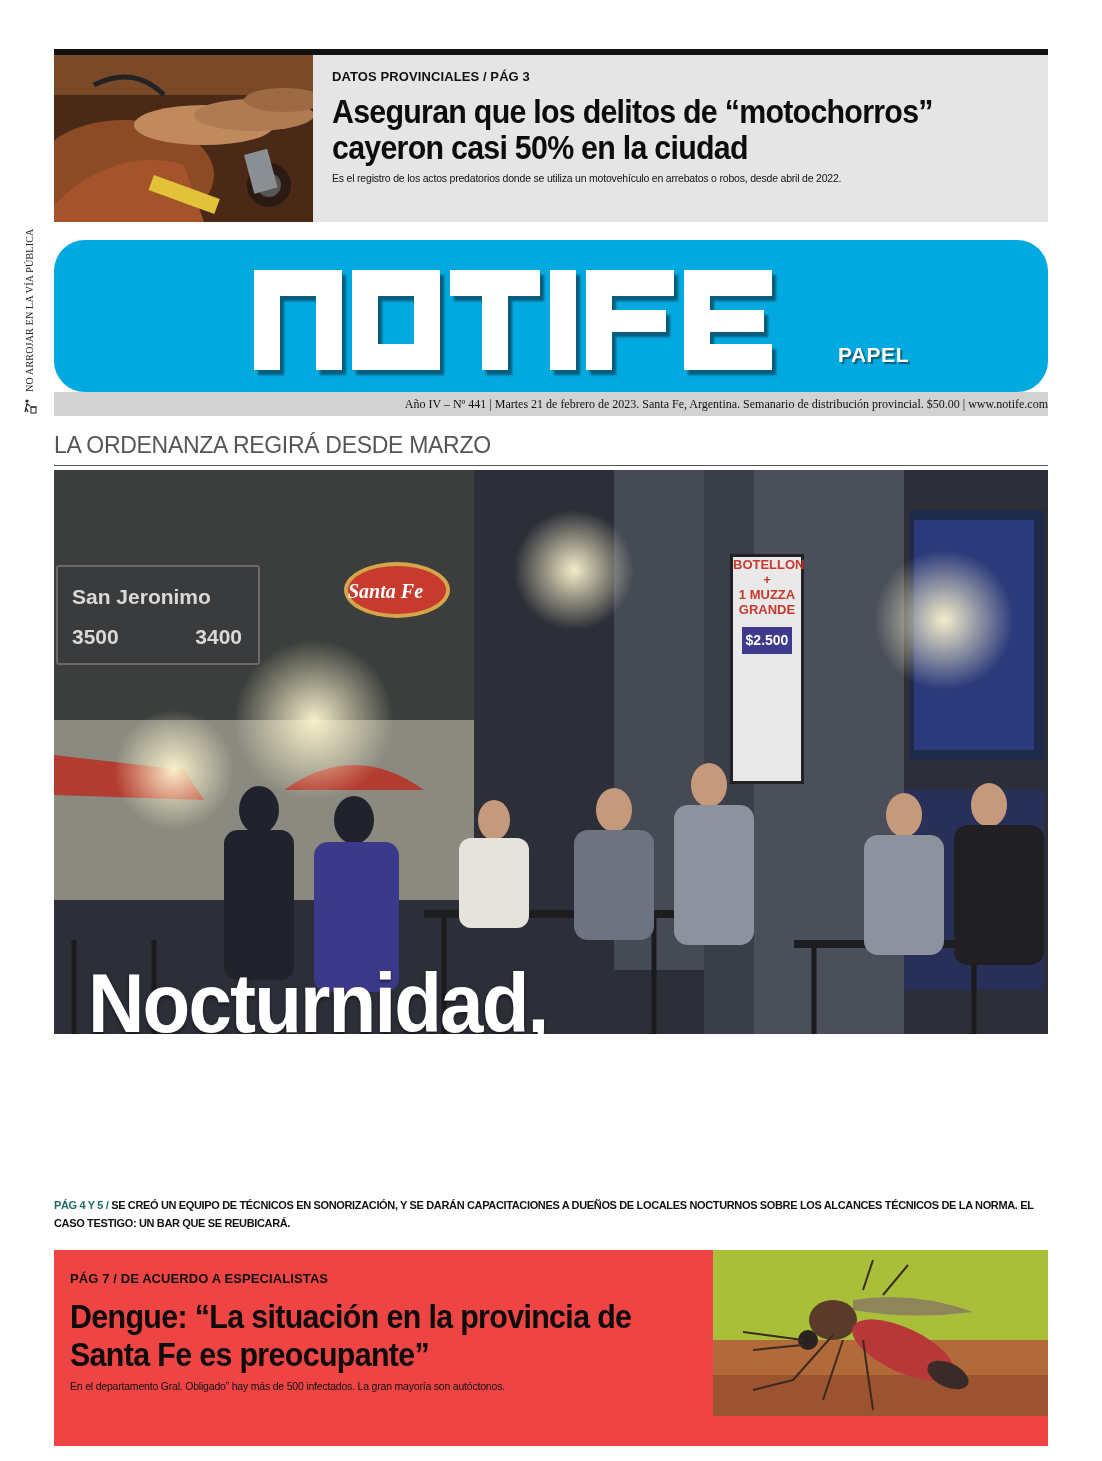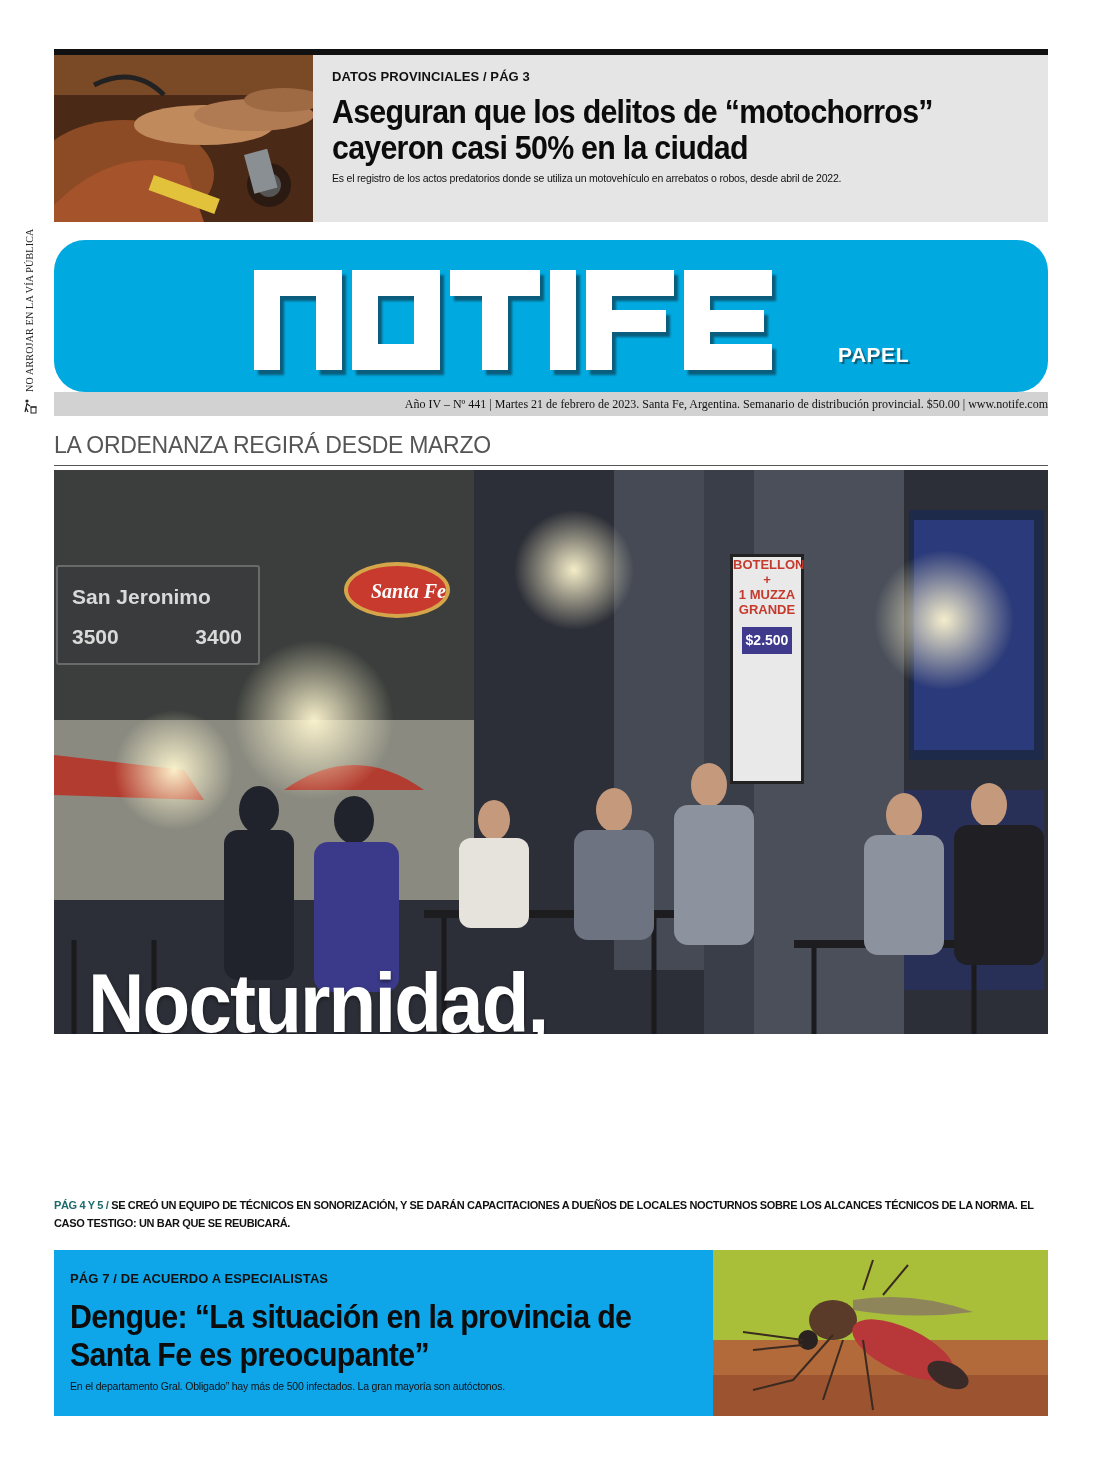--- a/index.html
+++ b/index.html
@@ -81,21 +81,21 @@
       background: #3a3b3c; border: 2px solid #6a6a6a; border-radius: 3px; color: #d9d9d9;
       font-weight: bold;
     }
     .street-sign .name { position: absolute; left: 14px; top: 18px; font-size: 21px; }
     .street-sign .n1 { position: absolute; left: 14px; top: 58px; font-size: 21px; }
     .street-sign .n2 { position: absolute; right: 16px; top: 58px; font-size: 21px; }
     .brand-oval {
       position: absolute; left: 290px; top: 92px; width: 106px; height: 56px; border-radius: 50%;
       background: #c73a2d; border: 4px solid #d5a54a; color: #fff;
       font-family: "Liberation Serif", serif; font-style: italic; font-weight: bold;
-      font-size: 20px; text-align: right; line-height: 50px;
+      font-size: 20px; text-align: left; line-height: 50px;
     }
     .promo-poster {
       position: absolute; left: 676px; top: 84px; width: 74px; height: 230px;
       background: #e9e9ea; border: 3px solid #222; text-align: center; color: #c53a2c;
       font-weight: bold; font-size: 13px; line-height: 15px; 
     }
     .promo-poster .price {
       display: inline-block; margin-top: 10px; background: #3f3a8c; color: #fff;
       padding: 6px 4px; font-size: 14px;
     }
@@ -108,21 +108,21 @@
 
     
     .caption {
       position: absolute; left: 54px; top: 1196px; width: 994px; font-weight: bold;
       font-size: 11px; line-height: 18px; letter-spacing: -0.35px; color: #111;
     }
     .caption .ref { color: #1c6a6a; }
 
     
     .teaser-bottom {
-      position: absolute; left: 54px; top: 1250px; width: 994px; height: 166px; background: #0ea5e9;
+      position: absolute; left: 54px; top: 1250px; width: 994px; height: 196px; background: #ef4444;
     }
     .teaser-bottom .body { position: absolute; left: 16px; top: 21px; width: 640px; }
     .teaser-bottom .headline {
       margin-top: 12px; font-weight: bold; font-size: 33px; line-height: 38px; letter-spacing: -0.7px;
       transform: scaleX(0.92); transform-origin: left; width: 680px; color: #0c0c0c;
     }
     .teaser-bottom .dek { margin-top: 6px; font-size: 10.5px; letter-spacing: -0.2px; color: #111; }
     .teaser-bottom .photo {
       position: absolute; left: 659px; top: 0; width: 335px; height: 166px; overflow: hidden;
       background: linear-gradient(180deg, #9dbb2e 0%, #b8b73a 40%, #b9773f 62%, #a85a32 100%);

